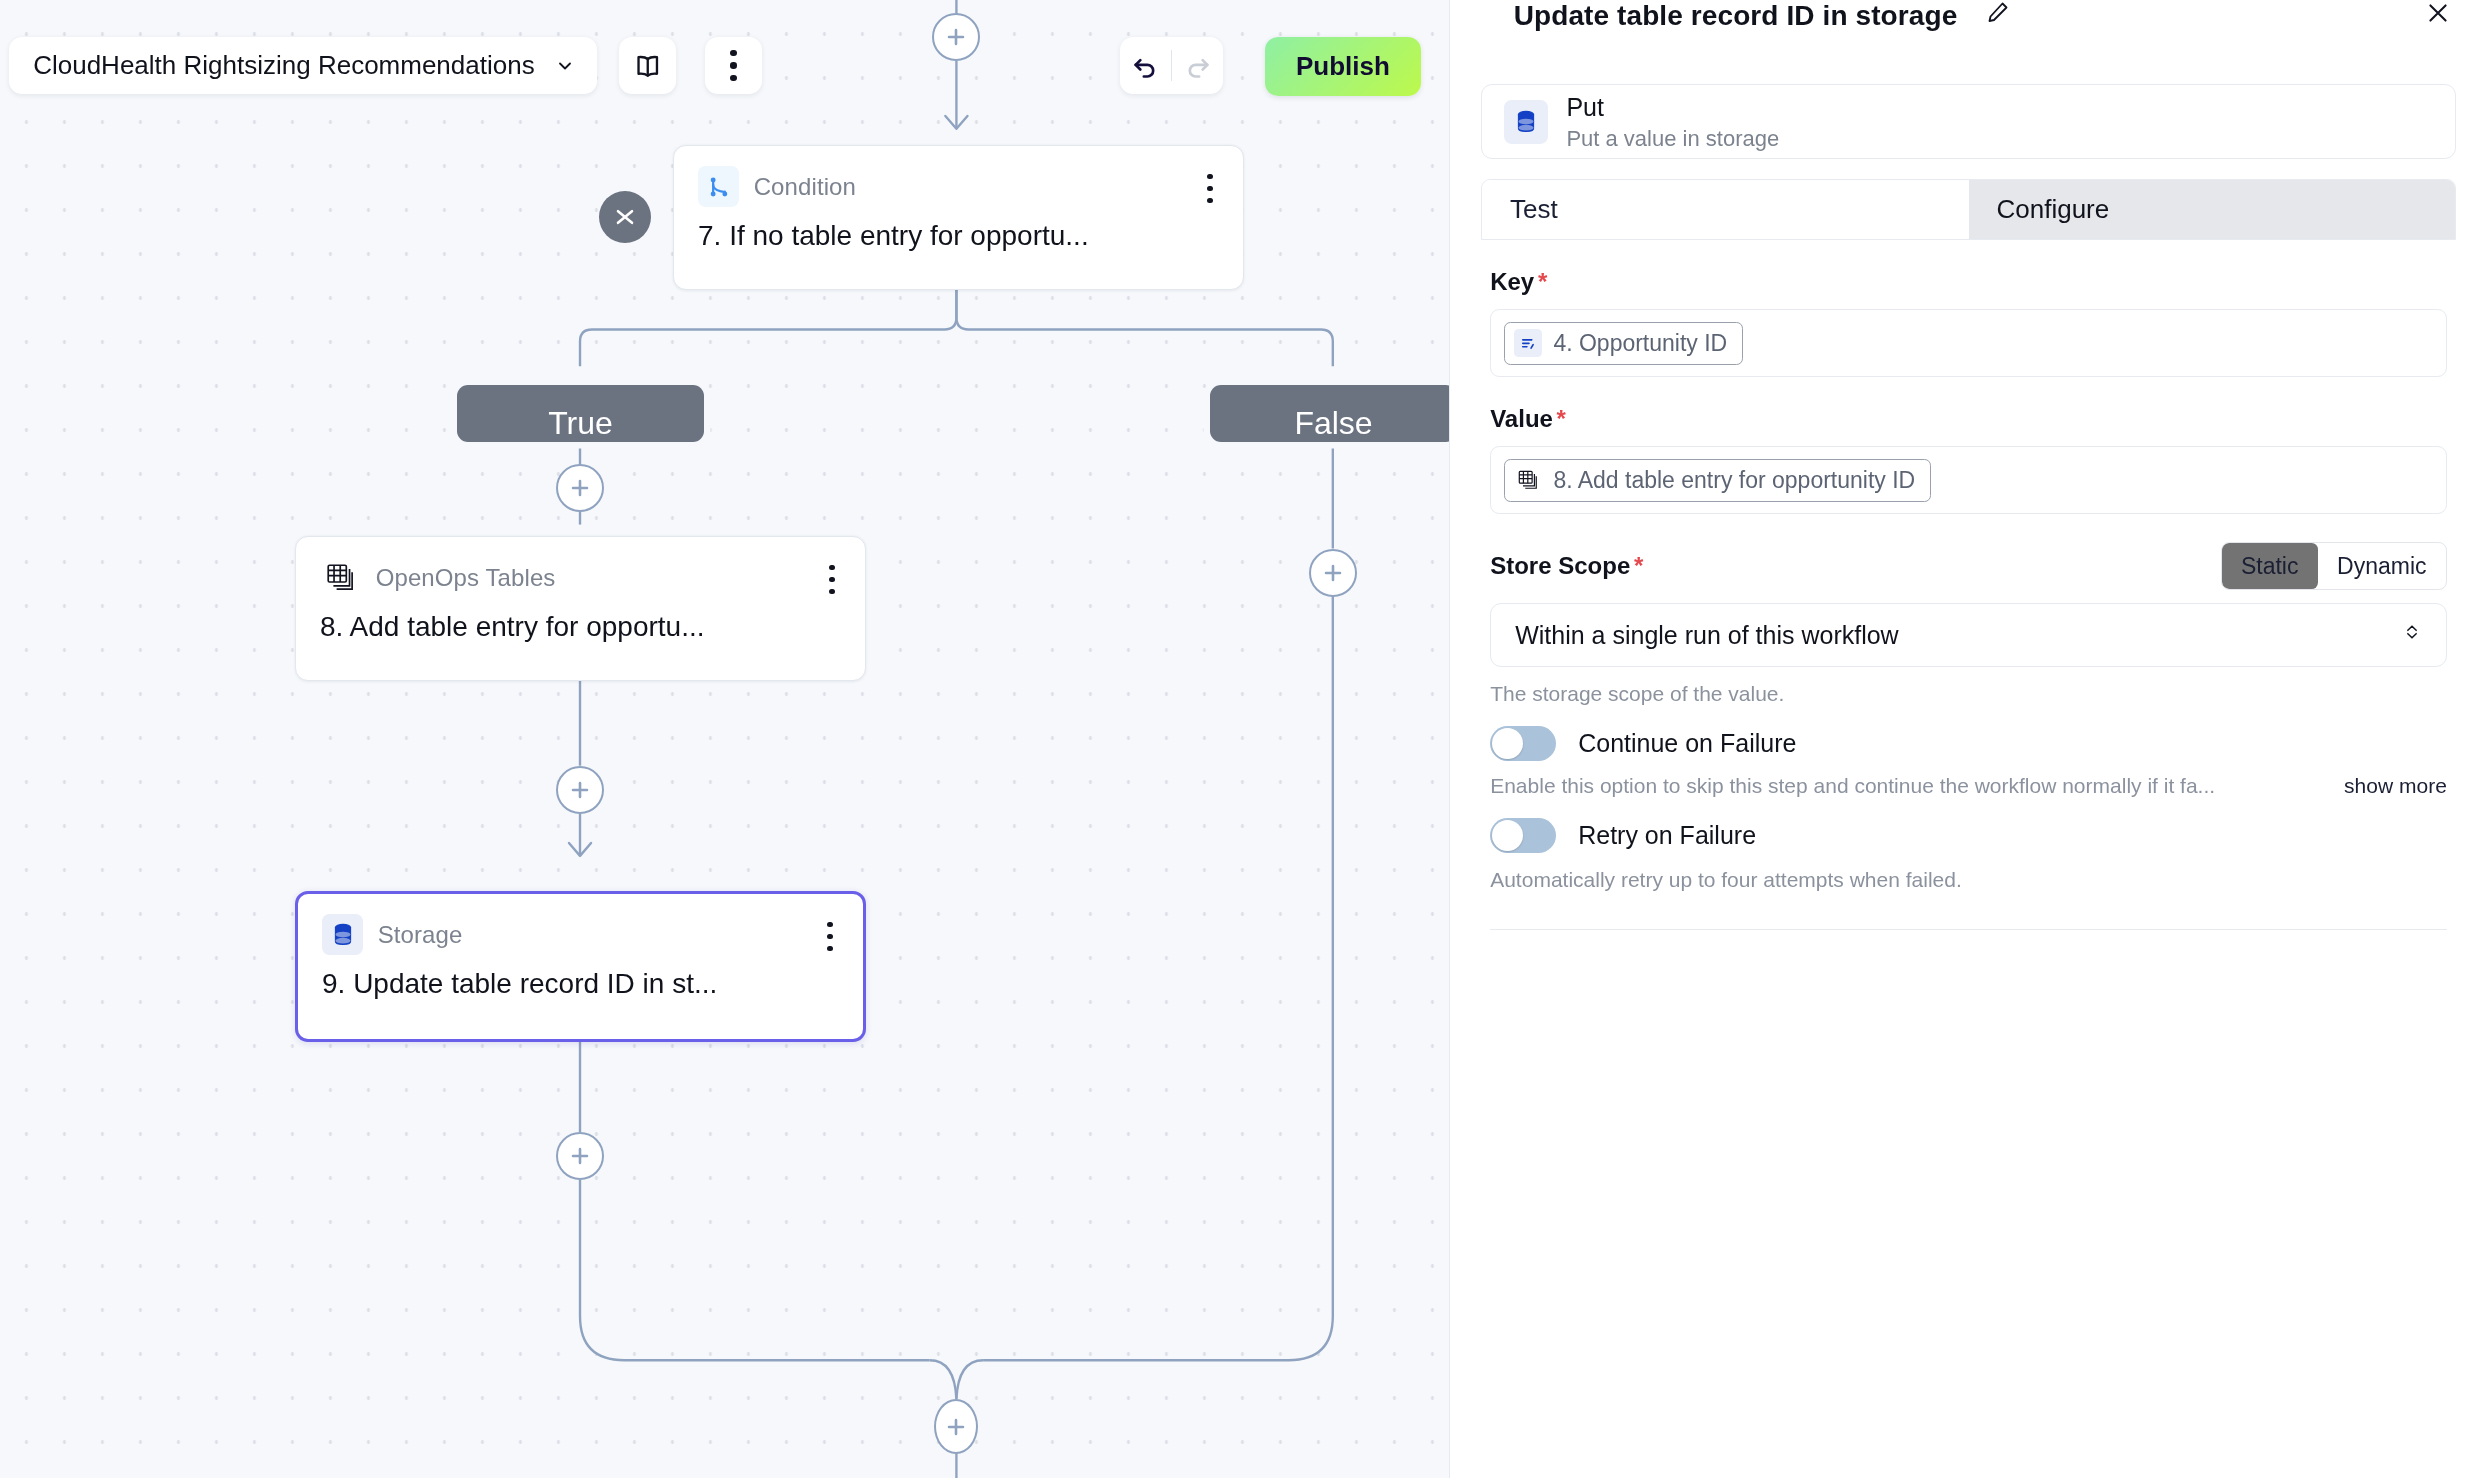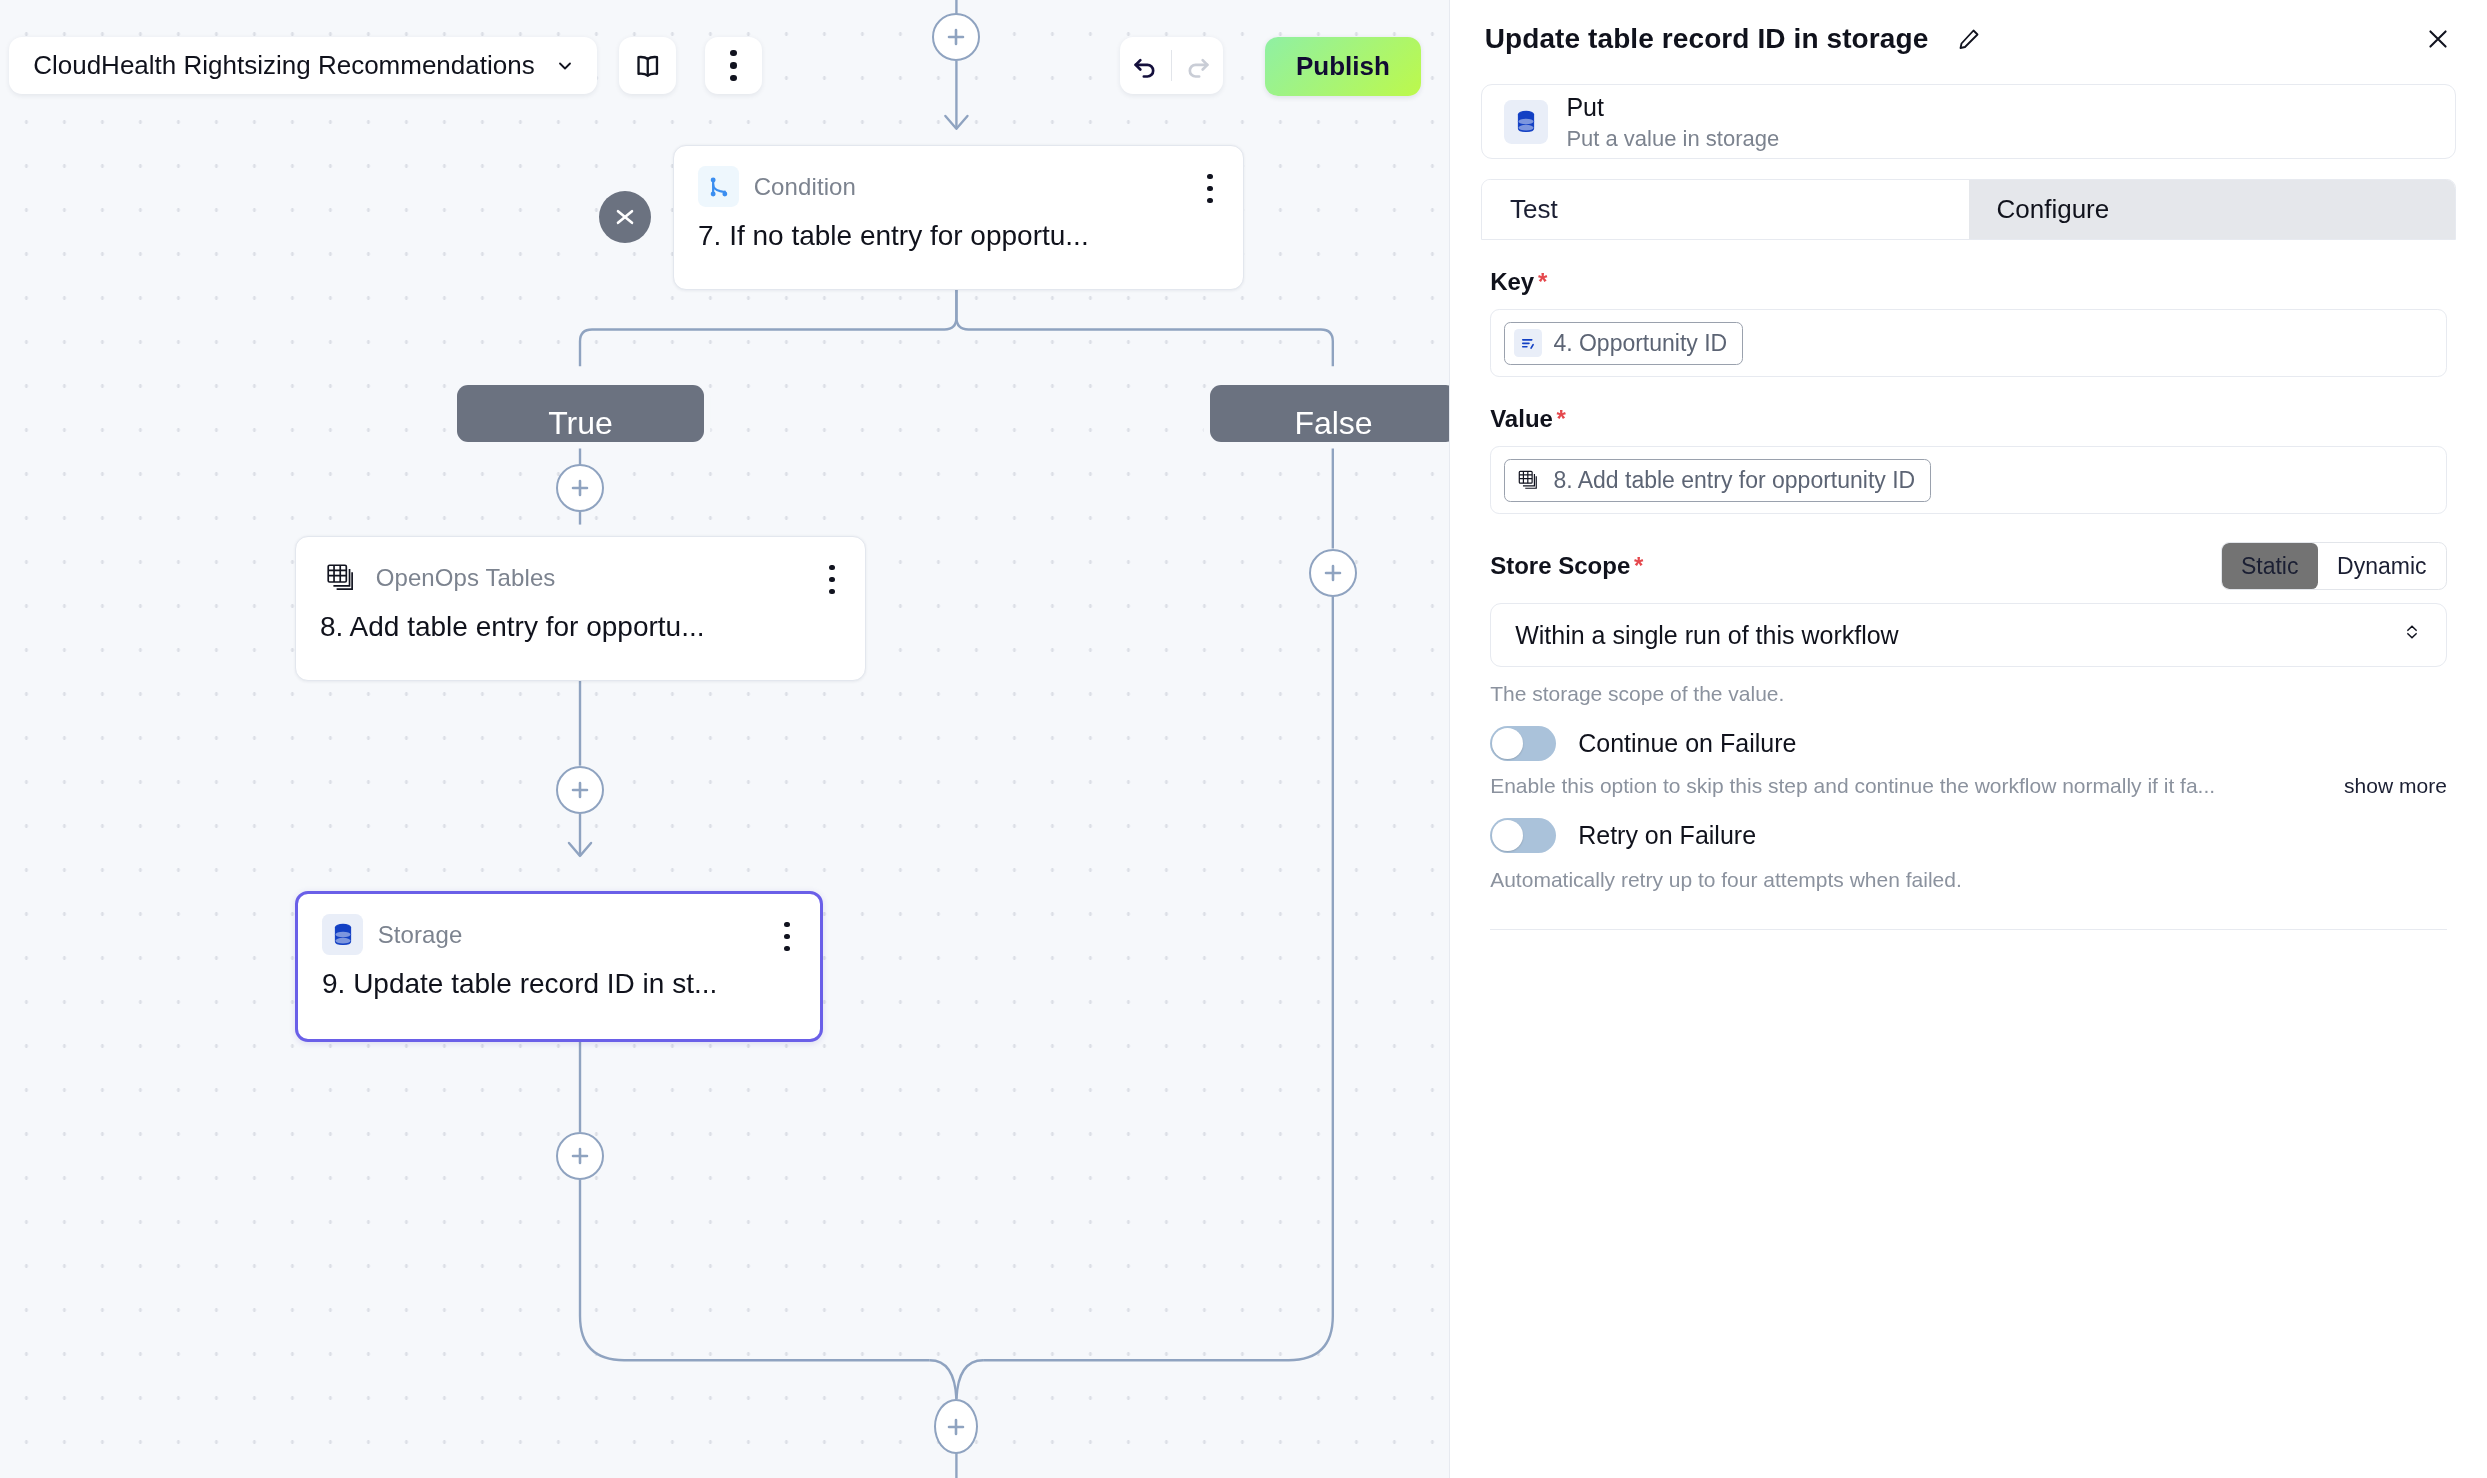--- a/index.html
+++ b/index.html
@@ -84,22 +84,23 @@
 
   
   #panel {
     position: absolute; left: 1449px; top: 0;
     width: 1038px; height: 1478px;
     background: #ffffff;
     border-left: 1.4px solid #e7eaf0;
     padding: 0 31px;
   }
   .panel-head {
-    height: 77px; display: flex; align-items: center; gap: 16px;
+    height: 77px; display: flex; align-items: flex-start; gap: 16px;
     padding: 0 5.5px 0 3.7px;
+    margin-left: 29px;
   }
   .panel-title { font-size: 28px; font-weight: bold; color: #10121c; letter-spacing: 0.1px; }
   .edit-icon { margin-left: 13px; display: flex; align-items: center; }
   .close-icon { margin-left: auto; display: flex; align-items: center; cursor: pointer; }
 
   .piece-card {
     display: flex; align-items: center; gap: 18.4px;
     border: 1.4px solid #e7eaf0; border-radius: 11px;
     padding: 16.6px 22px; margin-top: 7.4px; height: 75px;
   }
@@ -302,21 +303,21 @@
       <span class="node-type">OpenOps Tables</span>
     </div>
     <div class="node-title">8. Add table entry for opportu...</div>
     <span class="kebab">
         <i></i>
         <i></i>
         <i></i>
       </span>
   </div>
 
-  <div class="node selected" style="left:295px; top:891px; width:528px; height:151px;">
+  <div class="node selected" style="left:295px; top:891px; width:571px; height:151px;">
     <div class="node-head">
       <span class="node-icon stor">
         <svg width="26" height="26" viewBox="0 0 24 24" fill="#1340c4" stroke="#1340c4" stroke-width="1">
           <ellipse cx="12" cy="5" rx="7" ry="2.8"></ellipse>
           <path d="M5 5 V11.5 Q5 14.3 12 14.3 Q19 14.3 19 11.5 V5 Z"></path>
           <path d="M5 11.5 V18 Q5 20.8 12 20.8 Q19 20.8 19 18 V11.5 Z"></path>
           <ellipse cx="12" cy="11.5" rx="7" ry="2.6" fill="#ffffff" stroke="none" opacity=".45"></ellipse>
           <ellipse cx="12" cy="17.2" rx="7" ry="2.6" fill="#ffffff" stroke="none" opacity=".45"></ellipse>
         </svg>
       </span>

